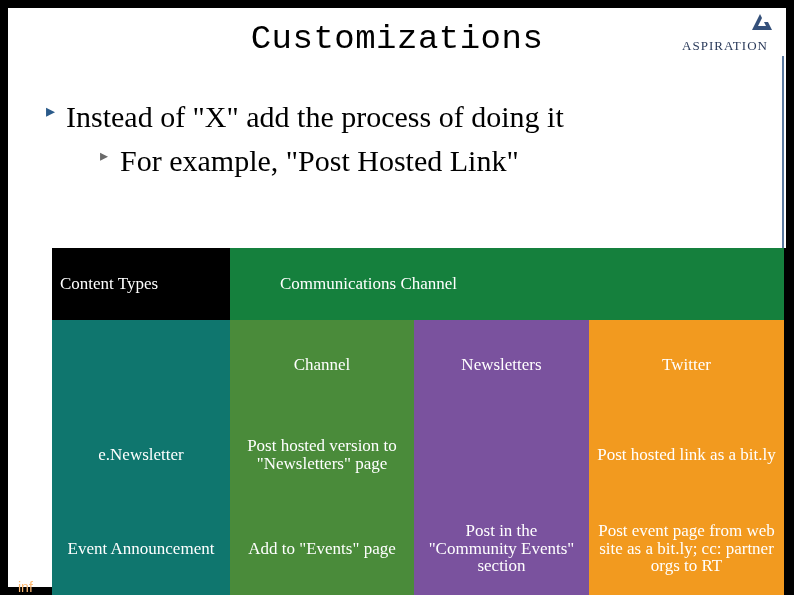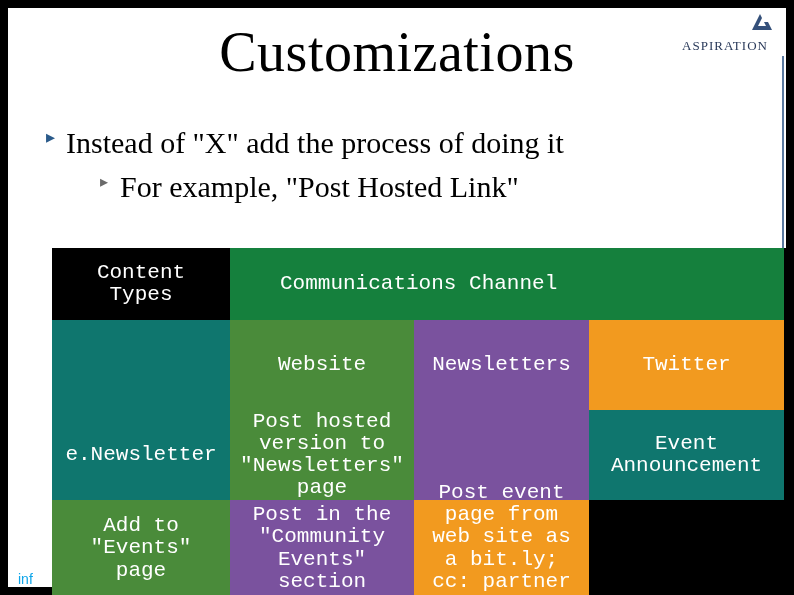--- a/index.html
+++ b/index.html
@@ -13,22 +13,22 @@
   }
   .slide {
     position: absolute;
     left: 8px;
     top: 8px;
     right: 8px;
     bottom: 8px;
     background: #fff;
   }
   .title {
-    font-family: Liberation Serif, serif;
-    font-size: 56px;
+    font-family: Liberation Mono, monospace;
+    font-size: 34px;
     color: #000;
     text-align: center;
     margin-top: 12px;
     font-weight: 400;
     letter-spacing: 0.5px;
   }
   .bullets {
     margin-top: 40px;
     padding-left: 58px;
     padding-right: 40px;
@@ -65,22 +65,22 @@
     position: absolute;
     left: 44px;
     right: 0;
     top: 240px;
     bottom: 0;
     background: #000;
     display: grid;
     grid-template-columns: 178px 184px 175px 195px;
     grid-template-rows: 72px 90px 90px 97px;
     color: #fff;
-    font-family: Liberation Mono, monospace;
-    font-size: 21px;
+    font-family: Liberation Serif, serif;
+    font-size: 17px;
   }
 
   .cell {
     display: flex;
     align-items: center;
     justify-content: center;
     text-align: center;
     padding: 6px 8px;
     line-height: 1.05;
   }
@@ -123,24 +123,24 @@
     right: 2px;
     top: 48px;
     bottom: 0;
     width: 2px;
     background: linear-gradient(#5a7aa0,#5a7aa0);
   }
 
   .inf {
     position: absolute;
     left: 18px;
-    bottom: 8px;
+    bottom: 0;
     font-family: Arial, sans-serif;
     font-size: 14px;
-    color: #0ea5e9;
+    color: #fdba74;
   }
 </style>
 </head>
 <body>
 
 <div class="slide">
 
   <div class="logo">
     <svg viewBox="0 0 24 20">
       <path d="M2 18 L10 2 L12 6 L8 14 L16 14 L14 10 L18 10 L22 18 Z" fill="#34507a"></path>
@@ -155,27 +155,28 @@
     <div class="b1">Instead of "X" add the process of doing it</div>
     <div class="b2">For example, "Post Hosted Link"</div>
   </div>
 
   <div class="matrix">
 
     <div class="cell hdr-left">Content Types</div>
     <div class="cell hdr-mid">Communications Channel</div>
 
     <div class="cell blue"></div>
-    <div class="cell green">Website</div>
+    <div class="cell green">Channel</div>
     <div class="cell purple">Newsletters</div>
     <div class="cell orange">Twitter</div>
 
     <div class="cell blue">e.Newsletter</div>
     <div class="cell green">Post hosted version to "Newsletters" page</div>
     <div class="cell purple"></div>
+    <div class="cell orange">Post hosted link as a bit.ly</div>
 
     <div class="cell blue">Event Announcement</div>
     <div class="cell green">Add to "Events" page</div>
     <div class="cell purple">Post in the "Community Events" section</div>
     <div class="cell orange">Post event page from web site as a bit.ly; cc: partner orgs to RT</div>
 
   </div>
 </div>
 
 <div class="inf">inf</div>

